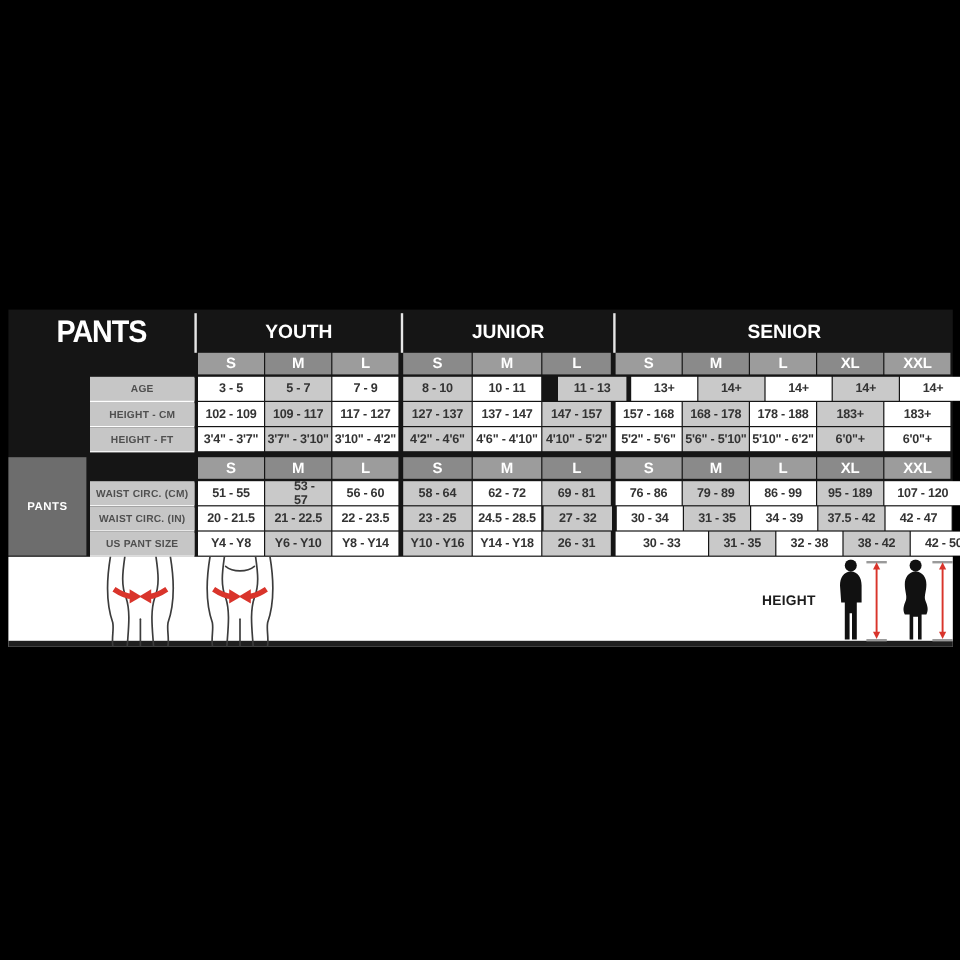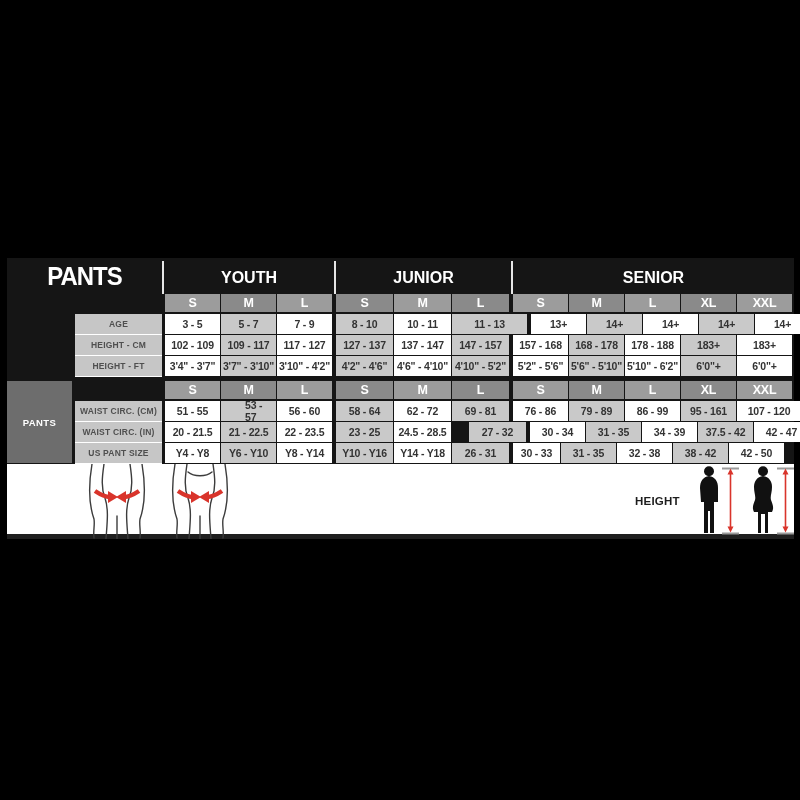--- a/index.html
+++ b/index.html
@@ -82,21 +82,21 @@
         </div>
         <div class="trow">
           <div class="label-slot">
             <div class="label-cell">AGE</div>
           </div>
           <div class="cell w" style="width: 55px; margin-left: 0px;">3 - 5</div>
           <div class="cell g" style="width: 55px; margin-left: 1px;">5 - 7</div>
           <div class="cell w" style="width: 55px; margin-left: 1px;">7 - 9</div>
           <div class="cell g" style="width: 57px; margin-left: 4px;">8 - 10</div>
           <div class="cell w" style="width: 57px; margin-left: 1px;">10 - 11</div>
-          <div class="cell g" style="width: 75px; margin-left: 1px;">11 - 13</div>
+          <div class="cell g" style="width: 57px; margin-left: 14px;">11 - 13</div>
           <div class="cell w" style="width: 55px; margin-left: 4px;">13+</div>
           <div class="cell g" style="width: 55px; margin-left: 1px;">14+</div>
           <div class="cell w" style="width: 55px; margin-left: 1px;">14+</div>
           <div class="cell g" style="width: 55px; margin-left: 1px;">14+</div>
           <div class="cell w" style="width: 55px; margin-left: 1px;">14+</div>
         </div>
         <div class="trow">
           <div class="label-slot">
             <div class="label-cell">HEIGHT - CM</div>
           </div>
@@ -148,50 +148,50 @@
           </div>
           <div class="cell w" style="width: 55px; margin-left: 0px;">51 - 55</div>
           <div class="cell g" style="width: 55px; margin-left: 1px; padding-left: 24px;">53 - 57</div>
           <div class="cell w" style="width: 55px; margin-left: 1px;">56 - 60</div>
           <div class="cell g" style="width: 57px; margin-left: 4px;">58 - 64</div>
           <div class="cell w" style="width: 57px; margin-left: 1px;">62 - 72</div>
           <div class="cell g" style="width: 57px; margin-left: 1px;">69 - 81</div>
           <div class="cell w" style="width: 55px; margin-left: 4px;">76 - 86</div>
           <div class="cell g" style="width: 55px; margin-left: 1px;">79 - 89</div>
           <div class="cell w" style="width: 55px; margin-left: 1px;">86 - 99</div>
-          <div class="cell g" style="width: 55px; margin-left: 1px;">95 - 161</div>
+          <div class="cell g" style="width: 55px; margin-left: 1px;">95 - 189</div>
           <div class="cell w" style="width: 64px; margin-left: 1px;">107 - 120</div>
         </div>
         <div class="trow">
           <div class="label-slot">
             <div class="label-cell">WAIST CIRC. (IN)</div>
           </div>
           <div class="cell w" style="width: 55px; margin-left: 0px;">20 - 21.5</div>
           <div class="cell g" style="width: 55px; margin-left: 1px;">21 - 22.5</div>
           <div class="cell w" style="width: 55px; margin-left: 1px;">22 - 23.5</div>
           <div class="cell g" style="width: 57px; margin-left: 4px;">23 - 25</div>
           <div class="cell w" style="width: 57px; margin-left: 1px;">24.5 - 28.5</div>
-          <div class="cell g" style="width: 57px; margin-left: 18px;">27 - 32</div>
+          <div class="cell g" style="width: 57px; margin-left: 2px;">27 - 32</div>
           <div class="cell w" style="width: 55px; margin-left: 4px;">30 - 34</div>
           <div class="cell g" style="width: 55px; margin-left: 1px;">31 - 35</div>
           <div class="cell w" style="width: 55px; margin-left: 1px;">34 - 39</div>
           <div class="cell g" style="width: 55px; margin-left: 1px;">37.5 - 42</div>
           <div class="cell w" style="width: 55px; margin-left: 1px;">42 - 47</div>
         </div>
         <div class="trow">
           <div class="label-slot">
             <div class="label-cell">US PANT SIZE</div>
           </div>
           <div class="cell w" style="width: 55px; margin-left: 0px;">Y4 - Y8</div>
           <div class="cell g" style="width: 55px; margin-left: 1px;">Y6 - Y10</div>
           <div class="cell w" style="width: 55px; margin-left: 1px;">Y8 - Y14</div>
           <div class="cell g" style="width: 57px; margin-left: 4px;">Y10 - Y16</div>
           <div class="cell w" style="width: 57px; margin-left: 1px;">Y14 - Y18</div>
           <div class="cell g" style="width: 57px; margin-left: 1px;">26 - 31</div>
-          <div class="cell w" style="width: 47px; margin-left: 4px;">30 - 33</div>
+          <div class="cell w" style="width: 77px; margin-left: 4px;">30 - 33</div>
           <div class="cell g" style="width: 55px; margin-left: 1px;">31 - 35</div>
           <div class="cell w" style="width: 55px; margin-left: 1px;">32 - 38</div>
           <div class="cell g" style="width: 55px; margin-left: 1px; text-align: right;">38 - 42</div>
           <div class="cell w" style="width: 55px; margin-left: 1px;">42 - 50</div>
         </div>
       </div>
 
     <div class="section-label pants">PANTS</div>
 
     <div class="legend-band">

